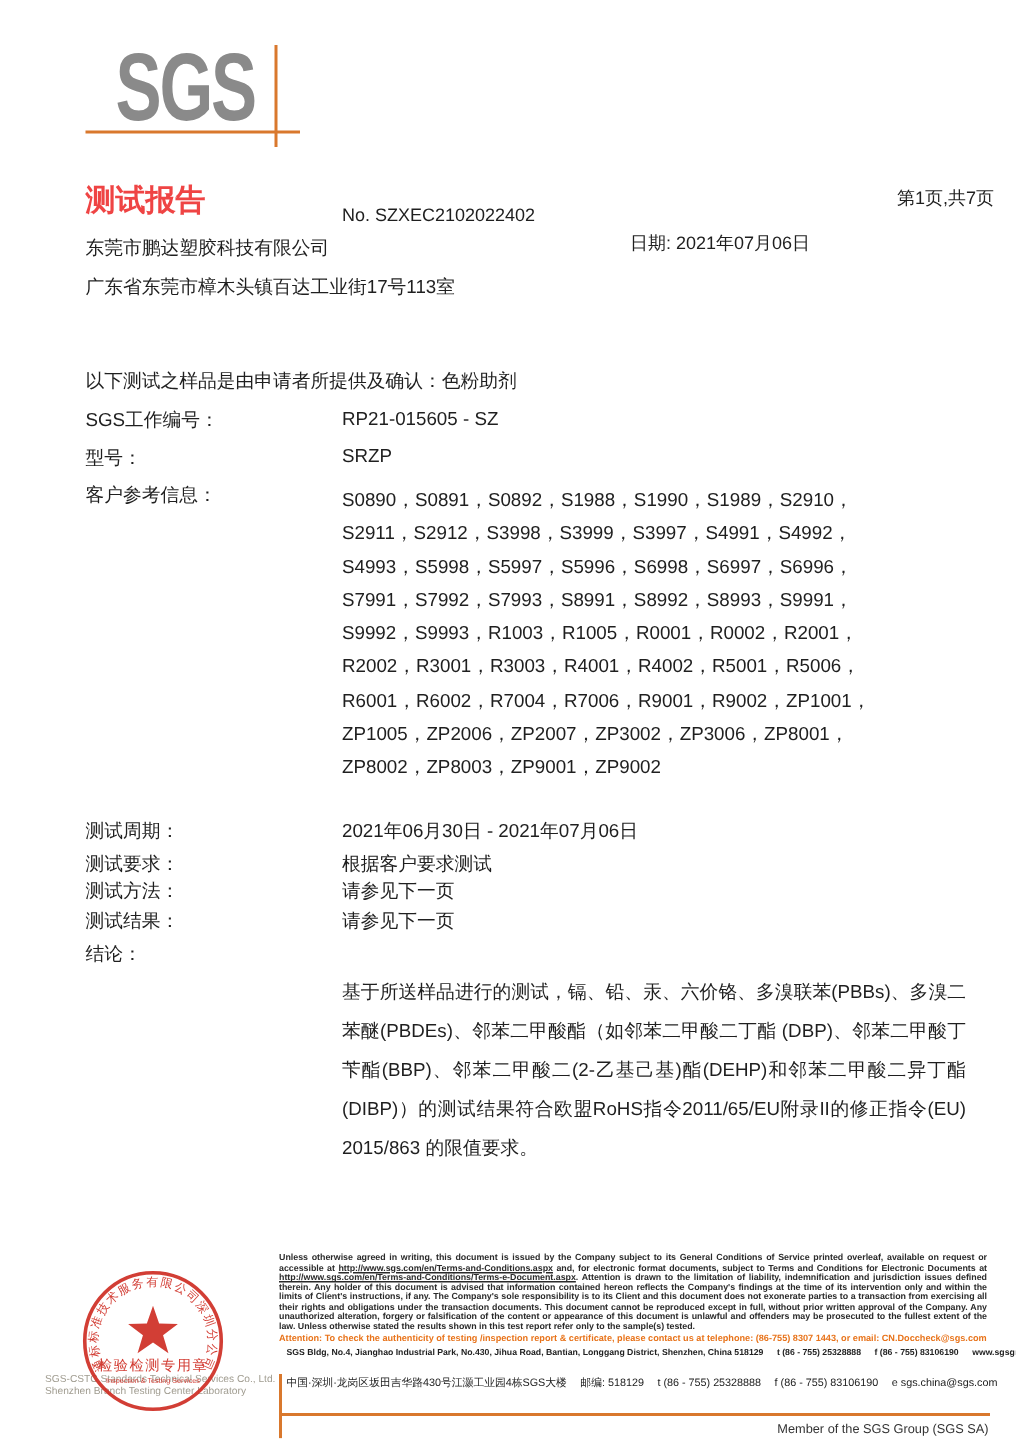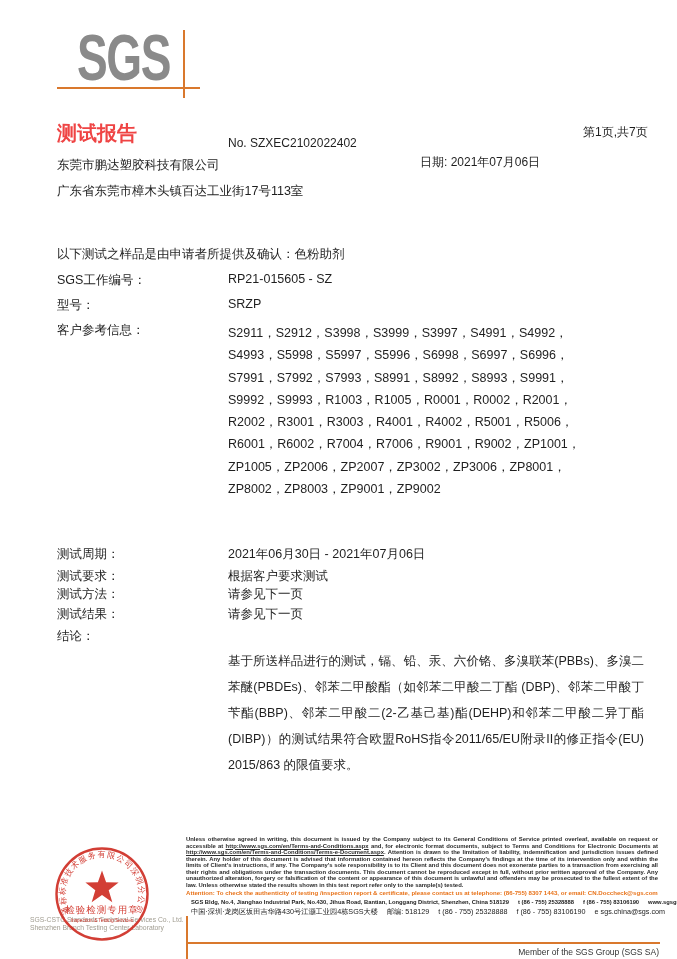--- a/index.html
+++ b/index.html
@@ -16,21 +16,21 @@
   }
   .crop { position:absolute; background:#d9782d; }
   .crop-top-h { left:57px; top:87px; width:143px; height:2px; }
   .crop-top-v { left:183px; top:30px; width:2px;  height:68px; }
   .crop-bot-h { left:186px; top:942px; width:474px; height:2px; }
   .crop-bot-v { left:186px; top:916px; width:2px; height:43px; }
   
   .doc-title { position:absolute; left:57px; top:120px; font-size:20px; font-weight:bold; color:#ef4444; }
   .report-no { position:absolute; left:228px; top:136px; font-size:12px; }
   .report-date { position:absolute; left:420px; top:124px; font-size:12px;margin-top:30px; }
-  .page-info { position:absolute; left:583px; top:124px; font-size:12px; }
+  .page-info { position:absolute; left:598px; top:124px; font-size:12px; }
   
   .company { position:absolute; left:57px; top:157px; font-size:12.5px; }
   .address { position:absolute; left:57px; top:183px; font-size:12.5px; }
   .intro   { position:absolute; left:57px; top:246px; font-size:12.5px; }
   
   .row { position:absolute; left:57px; width:596px; font-size:12.5px; }
   .row .lbl { position:absolute; left:0; top:0; white-space:nowrap; }
   .row .val { display:block; margin-left:171px; }
   .ref-line { line-height:22.3px; white-space:nowrap; }
   .conclusion-val { width:416px; line-height:26px; text-align:justify;margin-top:20px; }
@@ -42,21 +42,21 @@
     margin:0; font-size:5.9px; line-height:6.5px; text-align:justify;
     color:#2b2b2b; font-weight:600;
   }
   .disclaimer .url { text-decoration:underline; }
   .attention {
     margin:1px 0 0 0; font-size:6.1px; line-height:7px;
     color:#e8731a; font-weight:700;
   }
   .addr-row { display:flex; gap:9px; align-items:baseline; padding-left:5px; white-space:nowrap; }
   .addr-en { margin-top:3px; font-size:5.8px; color:#222; font-weight:600; }
-  .addr-cn { margin-top:2px; font-size:7.2px; color:#222; }
+  .addr-cn { margin-top:12px; font-size:7.2px; color:#222; }
   .member { position:absolute; right:18px; top:947px; font-size:8.5px; color:#333; }
 </style>
 </head>
 <body>
 
 <div class="page">
 
   <div class="sgs-logo">SGS</div>
   <div class="crop crop-top-h"></div>
   <div class="crop crop-top-v"></div>
@@ -76,20 +76,21 @@
   </div>
 
   <div class="row" style="top:297px">
     <span class="lbl">型号：</span>
     <span class="val">SRZP</span>
   </div>
 
   <div class="row" style="top:322px">
     <span class="lbl">客户参考信息：</span>
     <span class="val">
+      <span class="ref-line" style="display:block">S0890，S0891，S0892，S1988，S1990，S1989，S2910，</span>
       <span class="ref-line" style="display:block">S2911，S2912，S3998，S3999，S3997，S4991，S4992，</span>
       <span class="ref-line" style="display:block">S4993，S5998，S5997，S5996，S6998，S6997，S6996，</span>
       <span class="ref-line" style="display:block">S7991，S7992，S7993，S8991，S8992，S8993，S9991，</span>
       <span class="ref-line" style="display:block">S9992，S9993，R1003，R1005，R0001，R0002，R2001，</span>
       <span class="ref-line" style="display:block">R2002，R3001，R3003，R4001，R4002，R5001，R5006，</span>
       <span class="ref-line" style="display:block">R6001，R6002，R7004，R7006，R9001，R9002，ZP1001，</span>
       <span class="ref-line" style="display:block">ZP1005，ZP2006，ZP2007，ZP3002，ZP3006，ZP8001，</span>
       <span class="ref-line" style="display:block">ZP8002，ZP8003，ZP9001，ZP9002</span>
     </span>
   </div>

